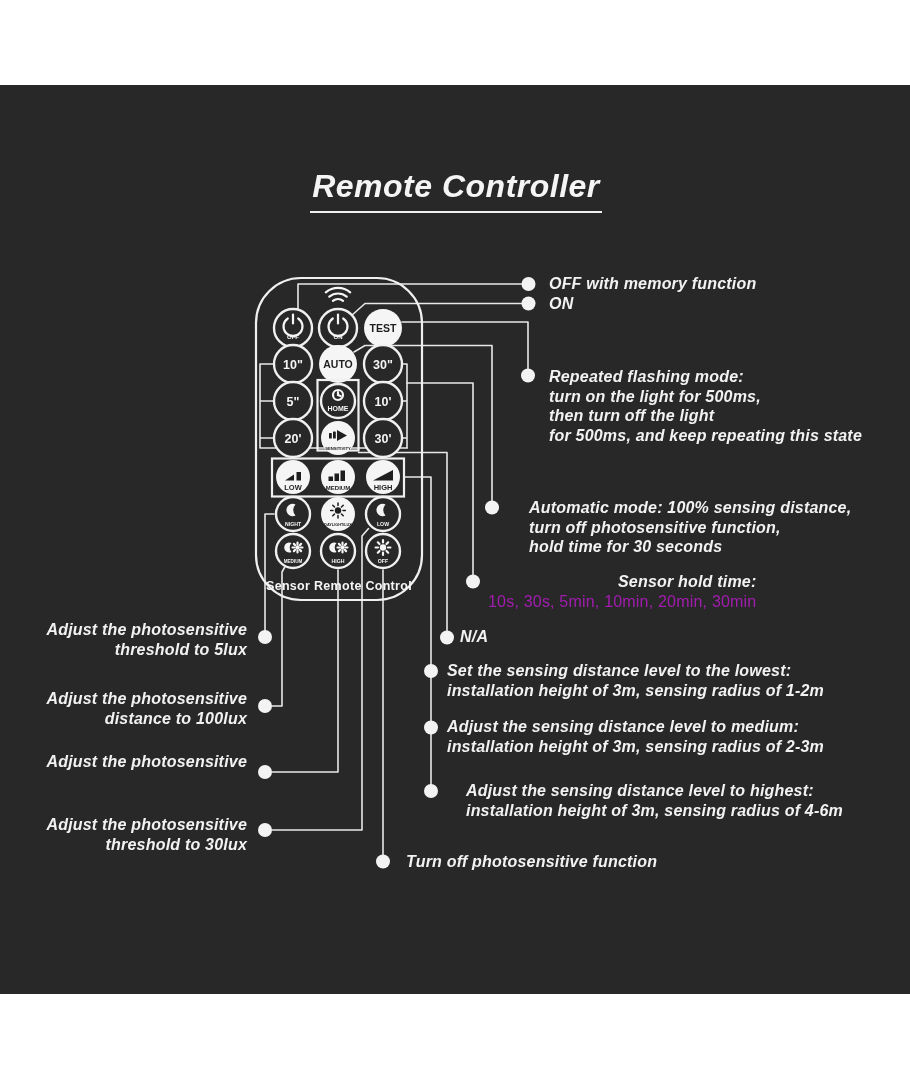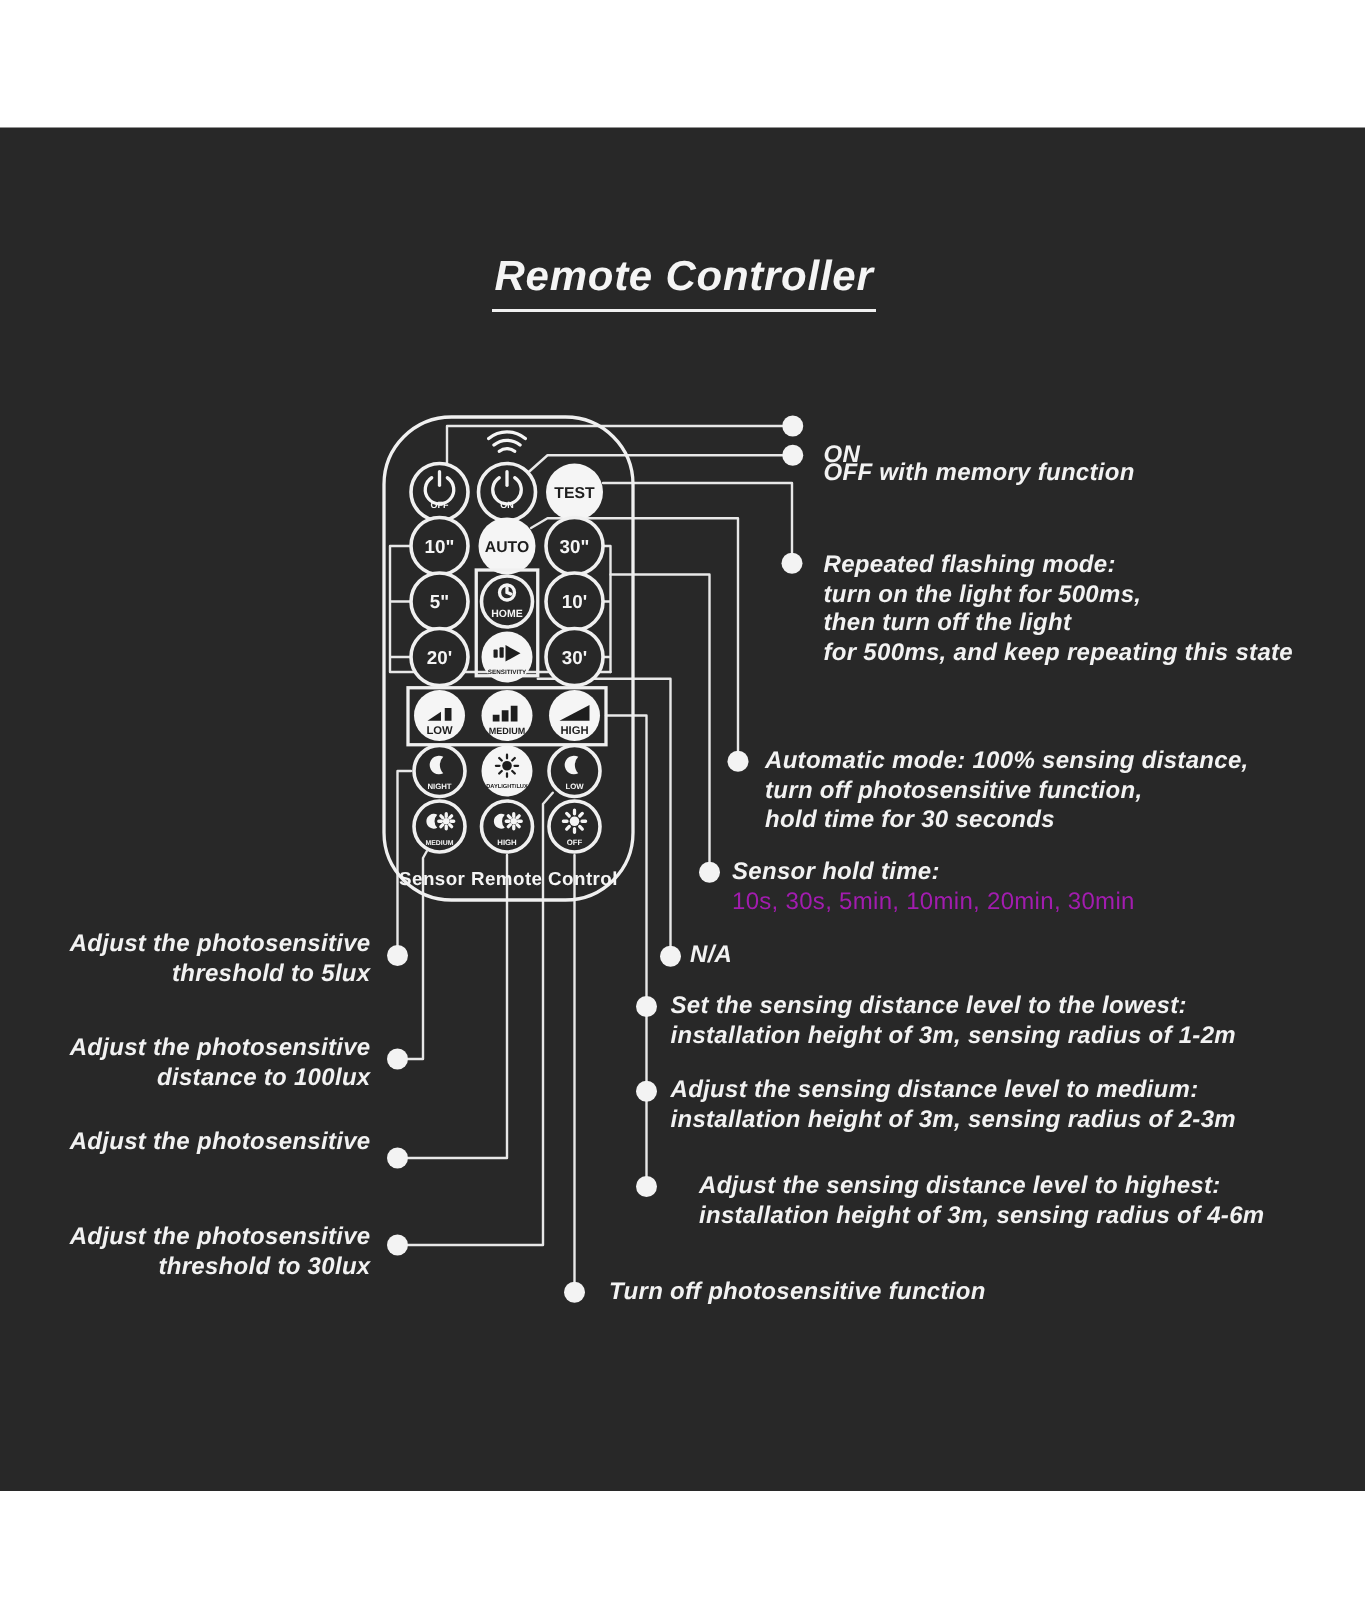--- a/index.html
+++ b/index.html
@@ -2,21 +2,21 @@
 <html><head>
 <meta charset="utf-8">
 <style>
   html,body{margin:0;padding:0;background:#ffffff;}
   #canvas{position:relative;width:910px;height:1080px;background:#ffffff;overflow:hidden;
           font-family:"Liberation Sans",sans-serif;}
   #dark-panel{position:absolute;left:0;top:85px;width:910px;height:909px;background:#282828;}
   #diagram-svg{position:absolute;left:0;top:0;width:910px;height:1080px;}
 
   .title-wrap{position:absolute;left:276px;top:168px;width:360px;text-align:center;}
-  .title-text{display:inline-block;color:#f5f5f5;font-size:28px;font-weight:bold;font-style:italic;
+  .title-text{display:inline-block;color:#f5f5f5;font-size:32px;font-weight:bold;font-style:italic;
               letter-spacing:.5px;border-bottom:2.5px solid #f0f0f0;padding:0 2px 6px 2px;}
 
   .ann{position:absolute;color:#f2f2f2;font-size:16px;font-weight:bold;font-style:italic;
        line-height:19.5px;letter-spacing:.2px;white-space:nowrap;}
   .ann.left-col{text-align:right;line-height:20px;}
   .ann .plain{font-weight:normal;font-style:normal;color:#a21caf;}
 
   
   .outline{fill:none;stroke:#f0f0f0;stroke-width:2.2;}
   .btn-o{fill:#282828;stroke:#f0f0f0;stroke-width:2.4;}
@@ -233,38 +233,38 @@
       <circle class="bullet" cx="265" cy="706" r="7"></circle>
       <circle class="bullet" cx="265" cy="772" r="7"></circle>
       <circle class="bullet" cx="265" cy="830" r="7"></circle>
     </g>
   </svg>
 
   <div class="title-wrap">
     <span class="title-text">Remote Controller</span>
   </div>
 
-  <div class="ann" style="left:549px;top:274px;margin-top:32px;">
+  <div class="ann" style="left:549px;top:274px;">
     <div>OFF with memory function</div>
   </div>
   <div class="ann" style="left:549px;top:294px;">
     <div>ON</div>
   </div>
   <div class="ann" style="left:549px;top:367px;">
     <div>Repeated flashing mode:</div>
     <div>turn on the light for 500ms,</div>
     <div>then turn off the light</div>
     <div>for 500ms, and keep repeating this state</div>
   </div>
-  <div class="ann" style="left:510px;top:498px;">
+  <div class="ann" style="left:529px;top:498px;">
     <div>Automatic mode: 100% sensing distance,</div>
     <div>turn off photosensitive function,</div>
     <div>hold time for 30 seconds</div>
   </div>
-  <div class="ann" style="left:488px;top:572px;">
+  <div class="ann" style="left:488px;top:572px;text-align:right;">
     <div>Sensor hold time:</div>
     <div class="plain">10s, 30s, 5min, 10min, 20min, 30min</div>
   </div>
   <div class="ann" style="left:460px;top:627px;">
     <div>N/A</div>
   </div>
   <div class="ann" style="left:447px;top:661px;">
     <div>Set the sensing distance level to the lowest:</div>
     <div>installation height of 3m, sensing radius of 1-2m</div>
   </div>

